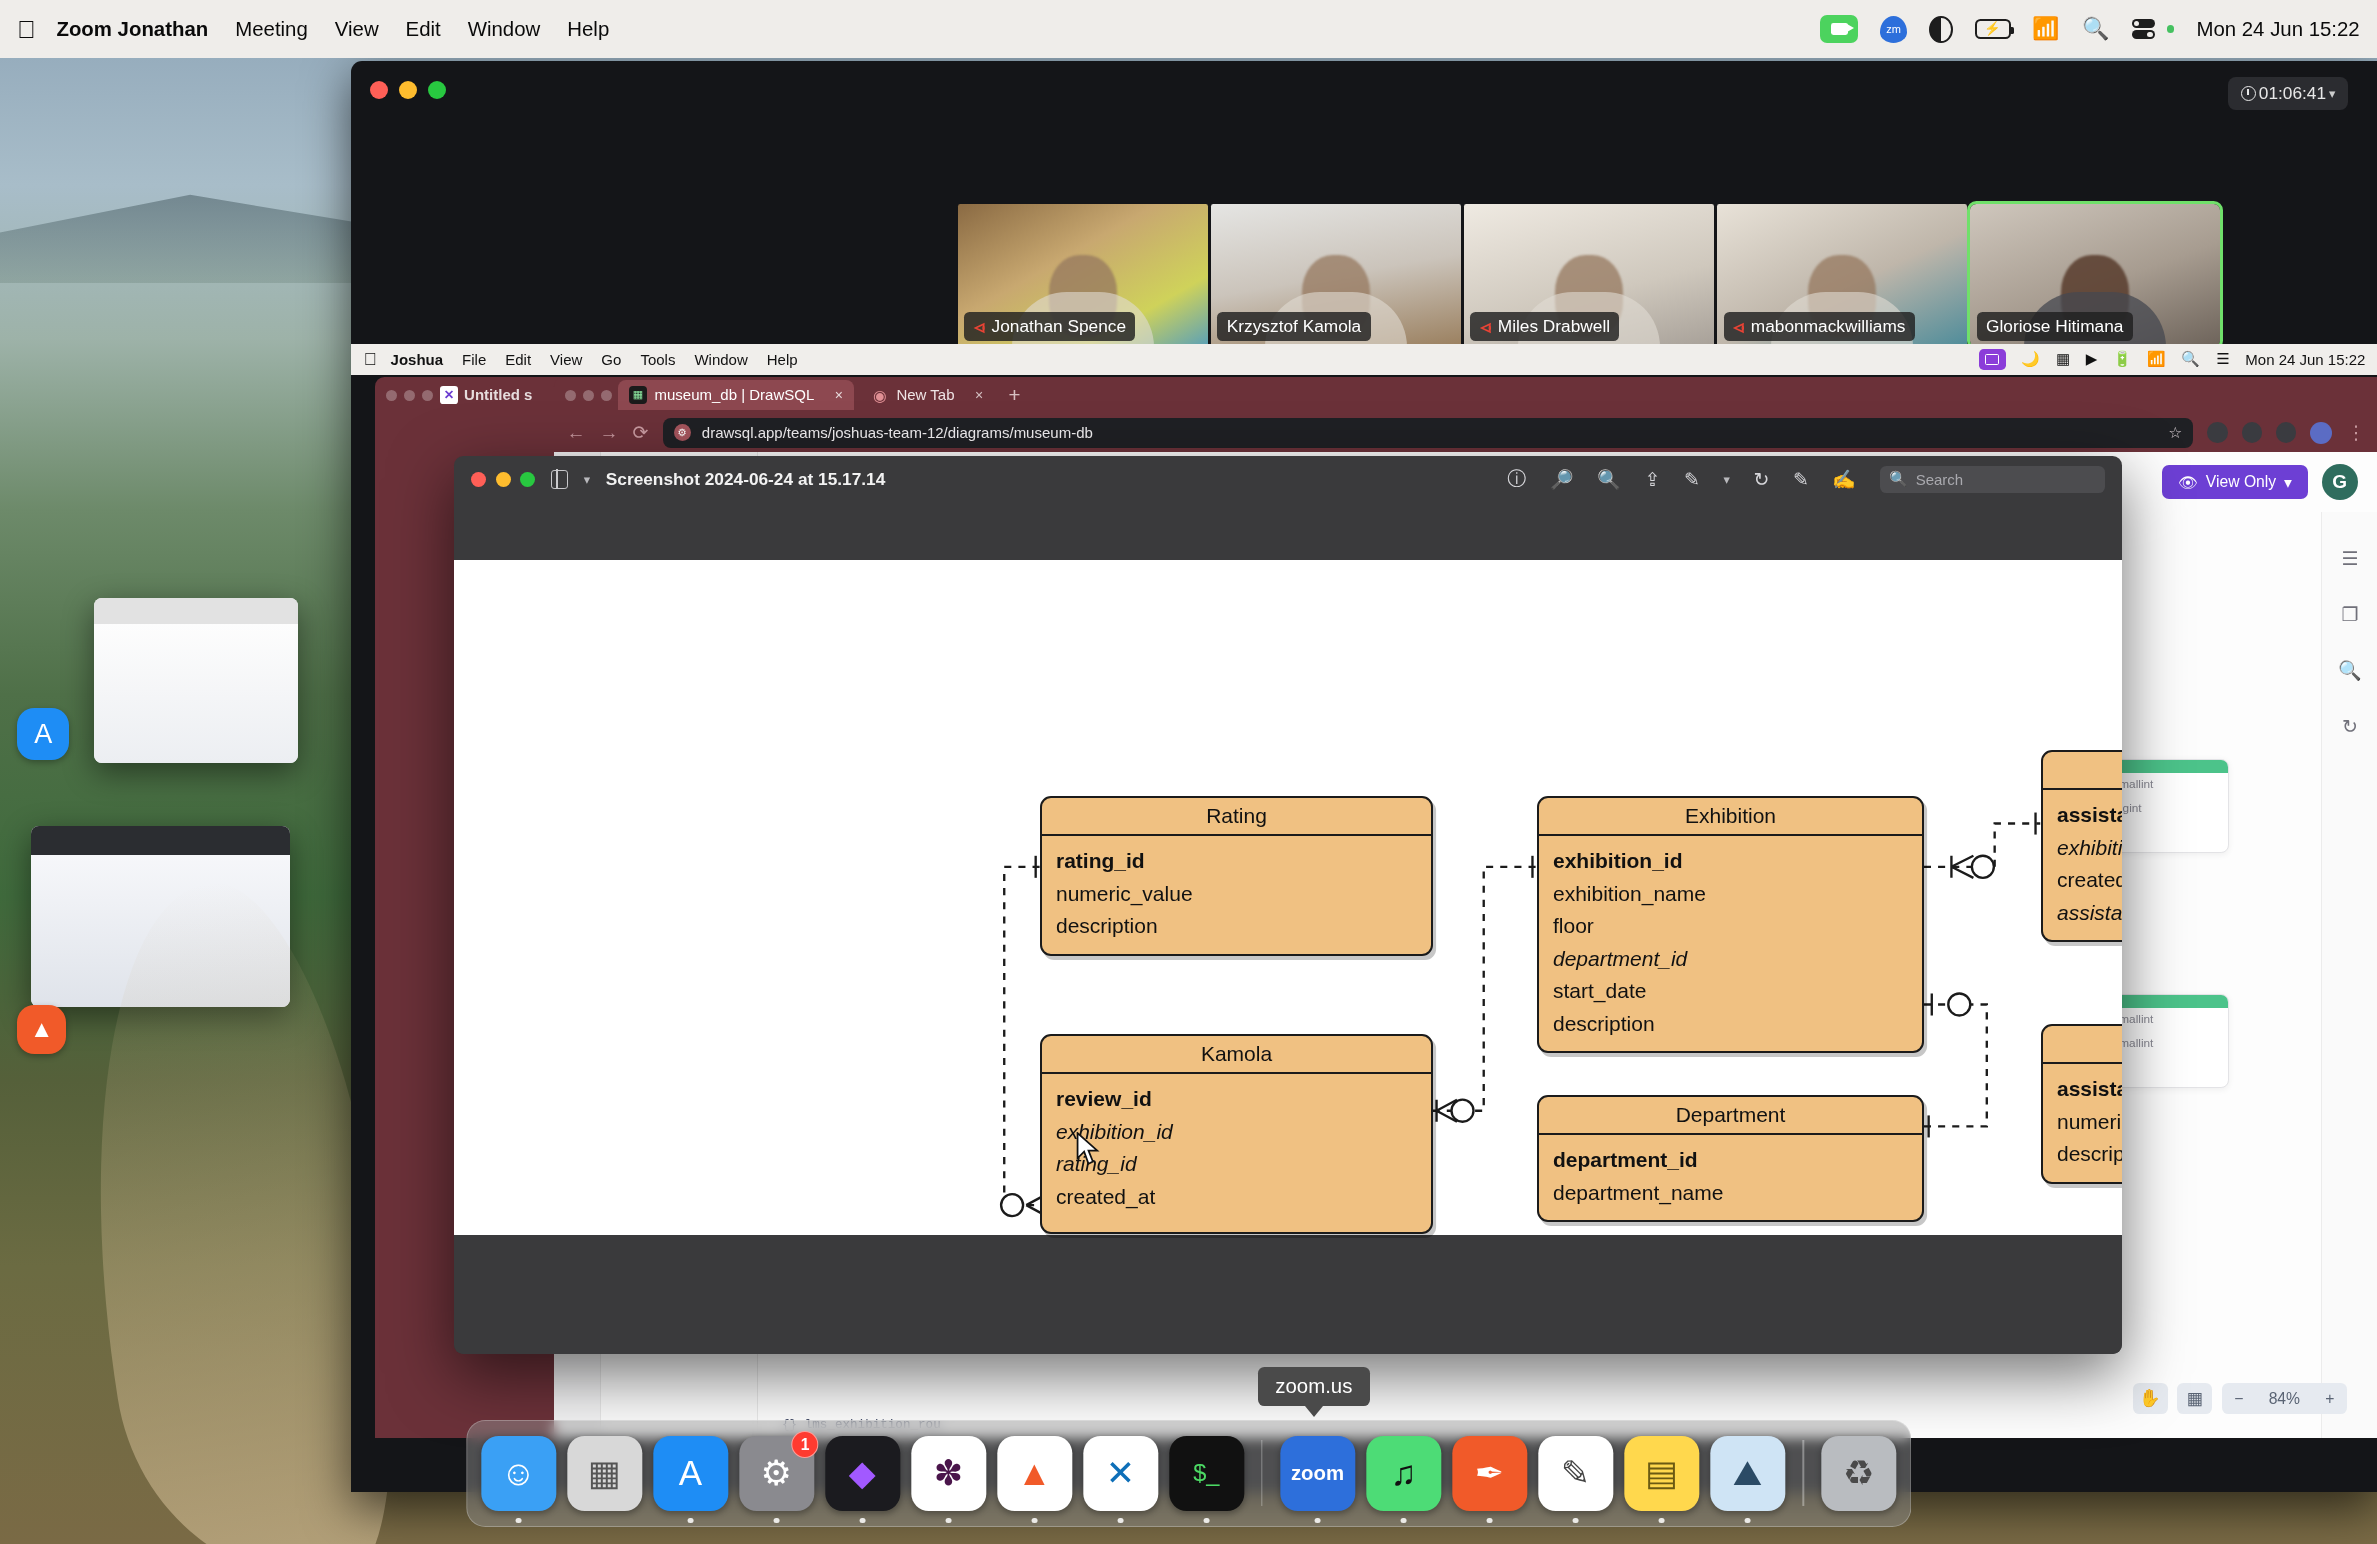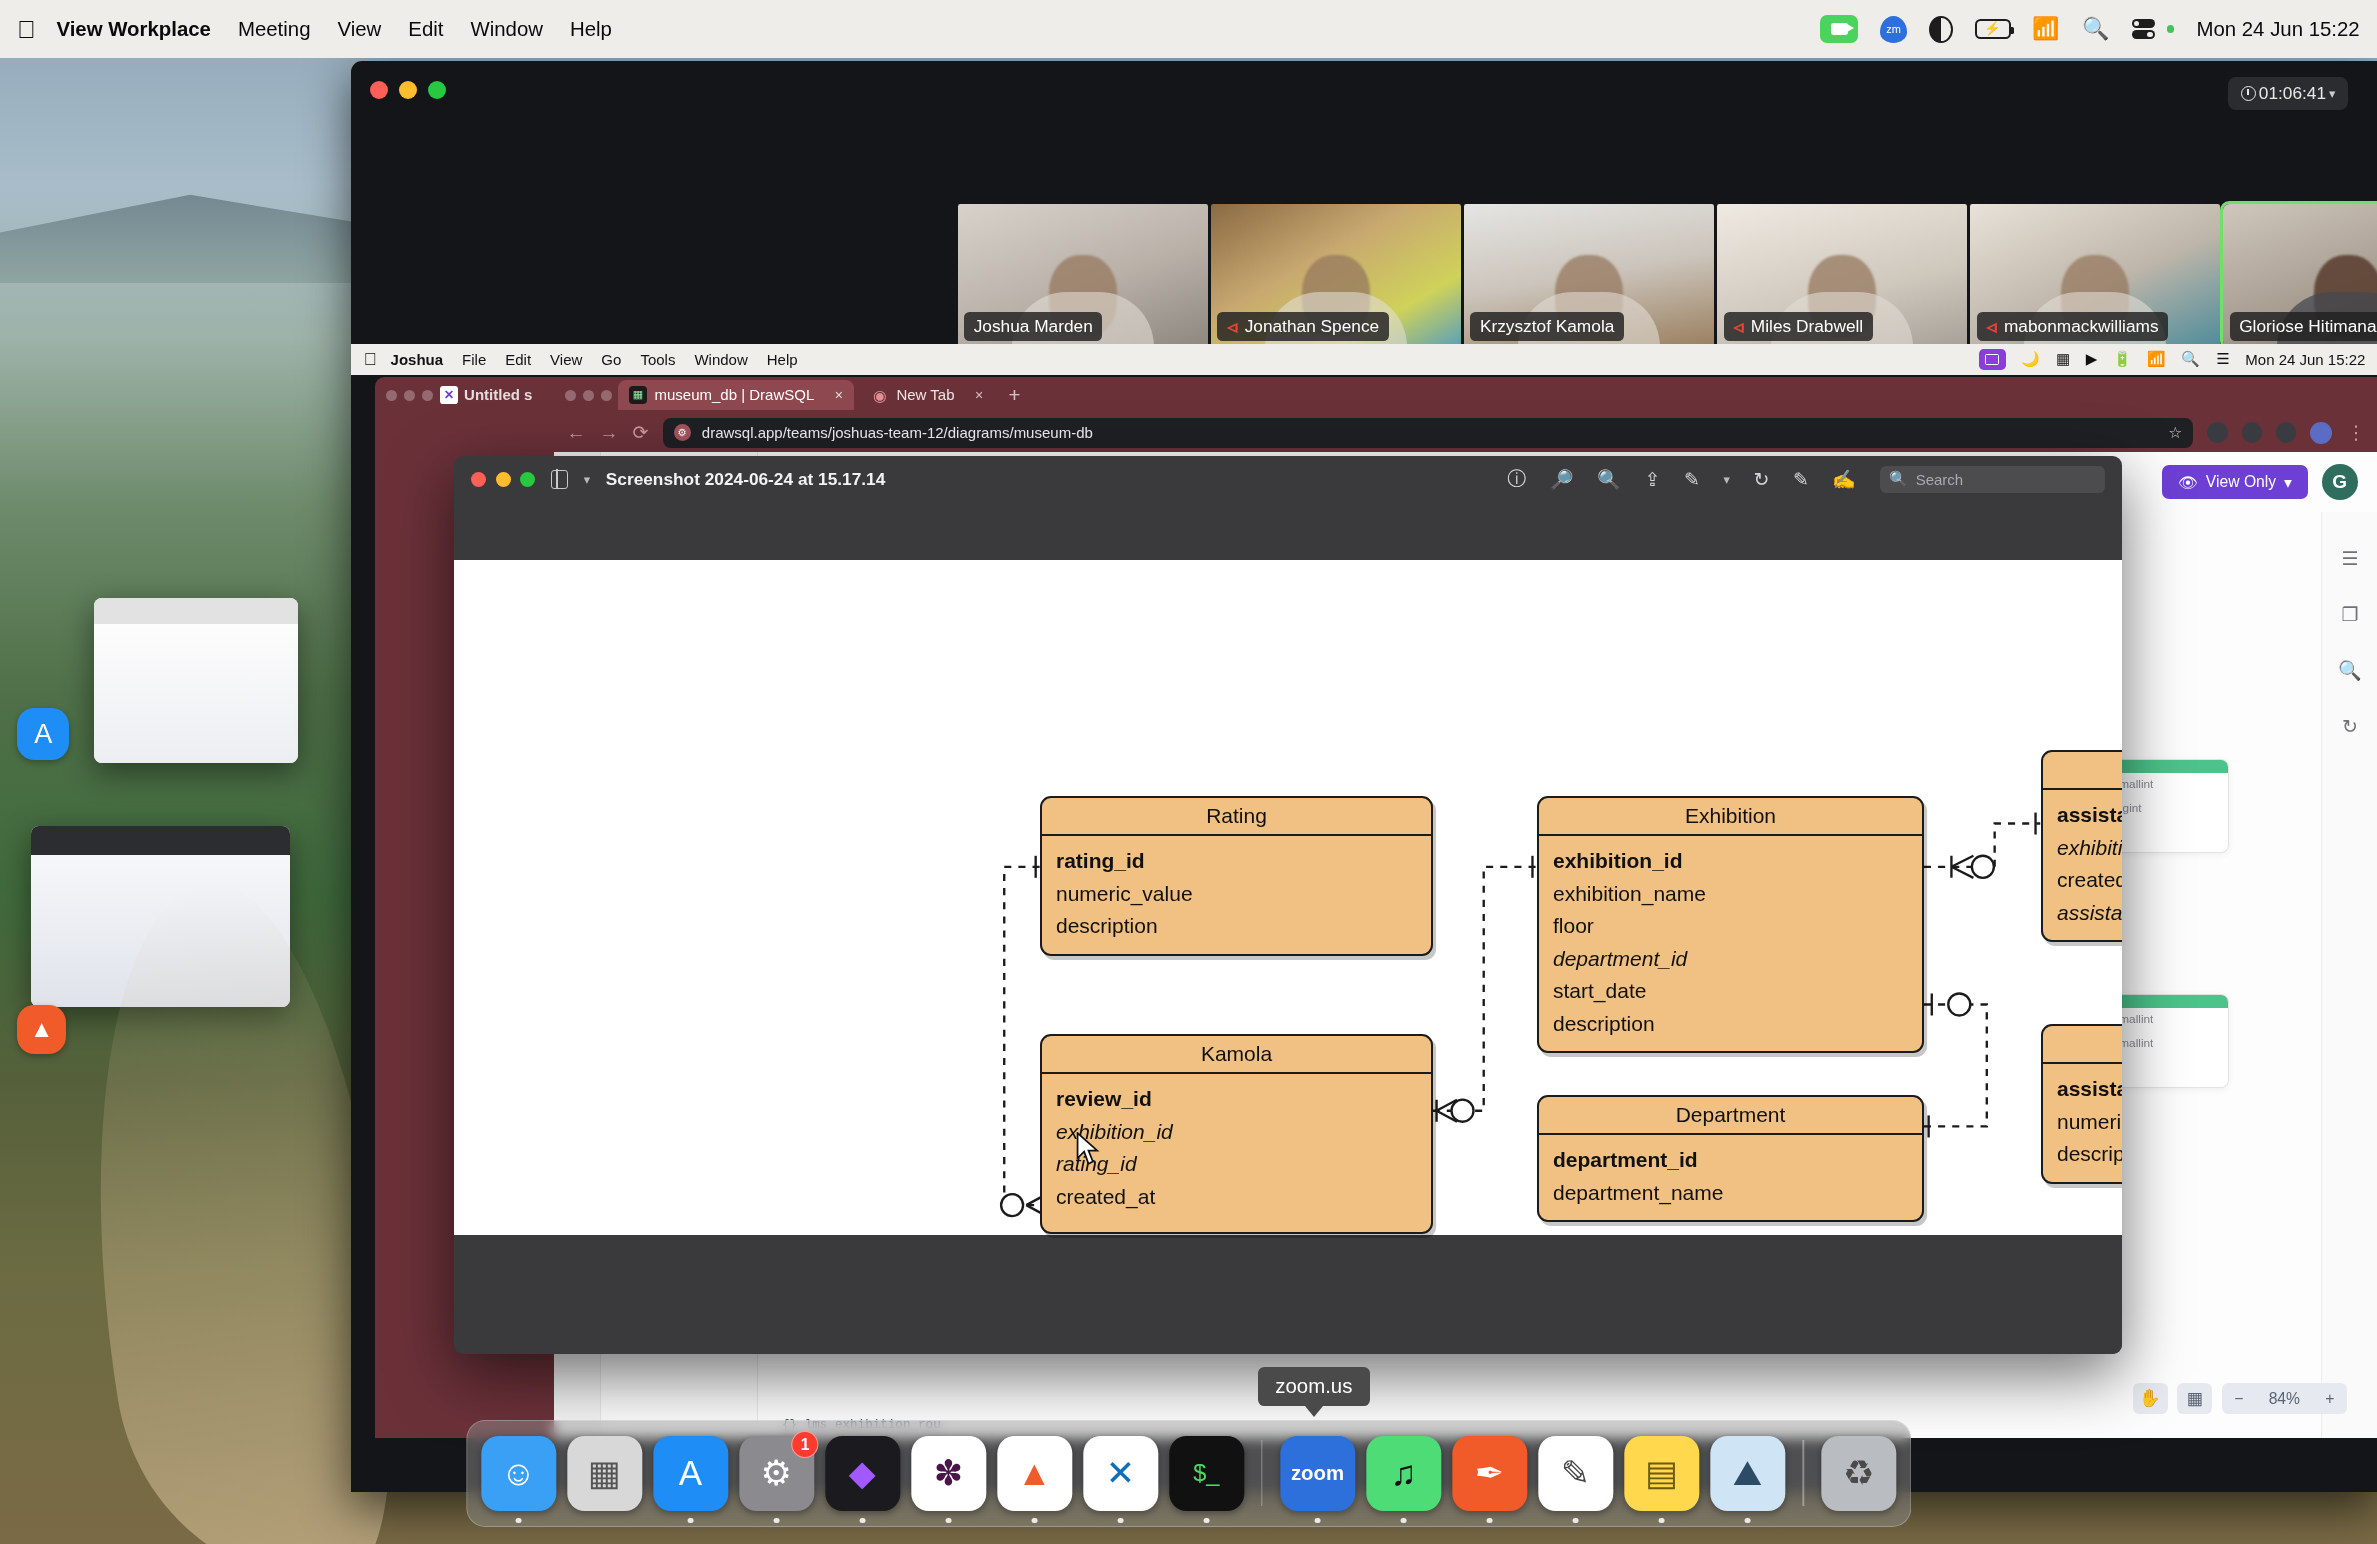--- a/index.html
+++ b/index.html
@@ -376,21 +376,21 @@
   <div class="desk-thumb" style="left:31px;top:826px;width:259px;height:181px;">
     <div class="bar" style="background:#2b2d31;"></div>
     <div class="body" style="background:linear-gradient(180deg,#f6f7fa,#dfe3ea);"></div>
   </div>
   <div class="dockicon" style="position:absolute;left:17.3px;top:708px;width:52px;height:52px;background:#1e8df5;font-size:27px;">A</div>
   <div class="dockicon" style="position:absolute;left:17.3px;top:1005px;width:49px;height:49px;background:#f15a29;font-size:23.6px;">▲</div>
 </div>
 
 <div id="menubar">
   <span class="apple"></span>
-  <span class="m-item bold">View Workplace</span>
+  <span class="m-item bold">Zoom Jonathan</span>
   <span class="m-item">Meeting</span>
   <span class="m-item">View</span>
   <span class="m-item">Edit</span>
   <span class="m-item">Window</span>
   <span class="m-item">Help</span>
   <span class="spacer"></span>
   <div class="tray">
     <span class="tray-icon">
         <span class="ic-camera">
           <i></i>
@@ -428,27 +428,20 @@
       <span class="t-grn"></span>
     </div>
     <div id="meeting-timer">
       <span class="clk"></span>
       <span>01:06:41</span>
       <span class="chev">▾</span>
     </div>
   </div>
 
   <div id="filmstrip">
-    <div class="pcell v1">
-      <div class="head"></div>
-      <div class="body-sh"></div>
-      <div class="pname">
-        <span>Joshua Marden</span>
-      </div>
-    </div>
     <div class="pcell v2">
       <div class="head"></div>
       <div class="body-sh"></div>
       <div class="pname">
         <span class="mic-muted">⏿</span>
         <span>Jonathan Spence</span>
       </div>
     </div>
     <div class="pcell v3">
       <div class="head"></div>

